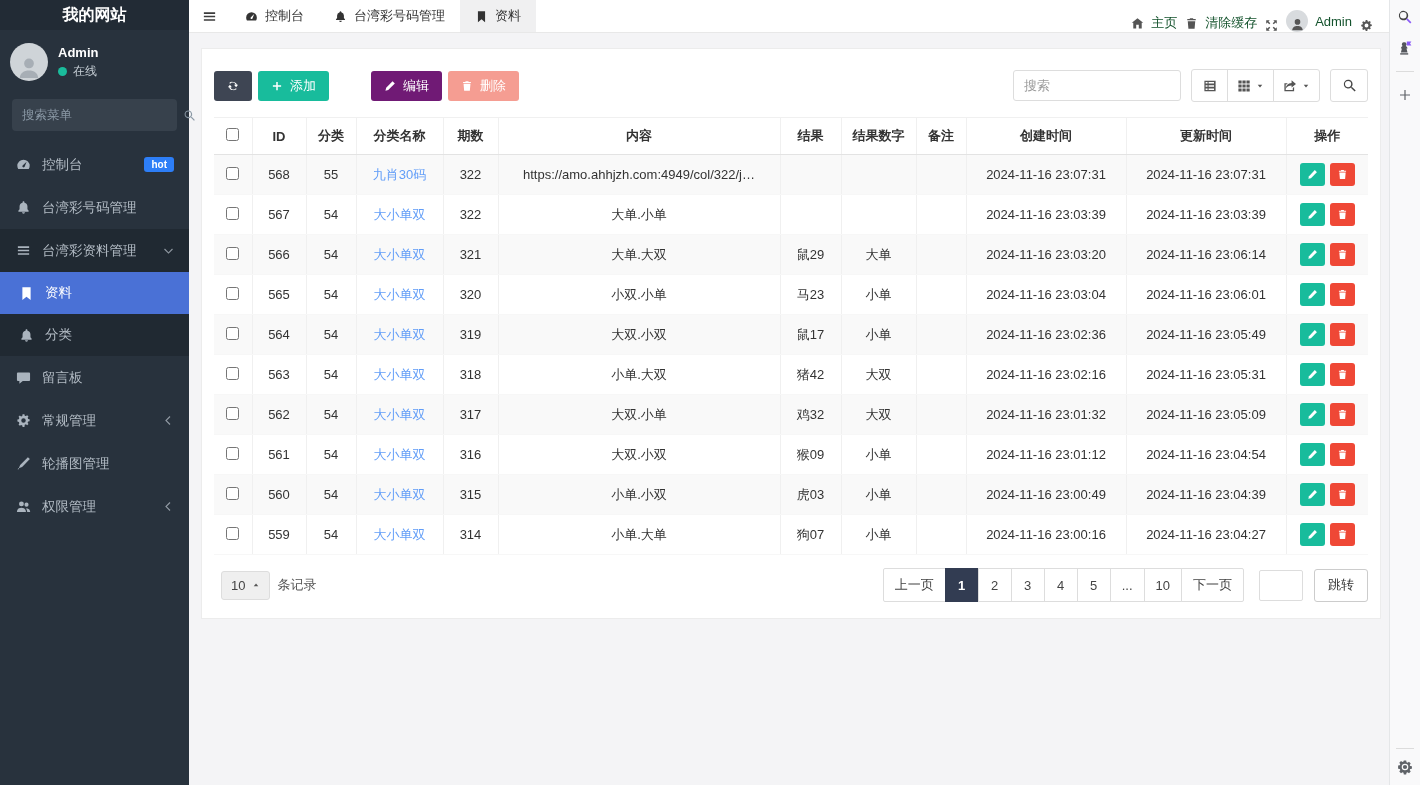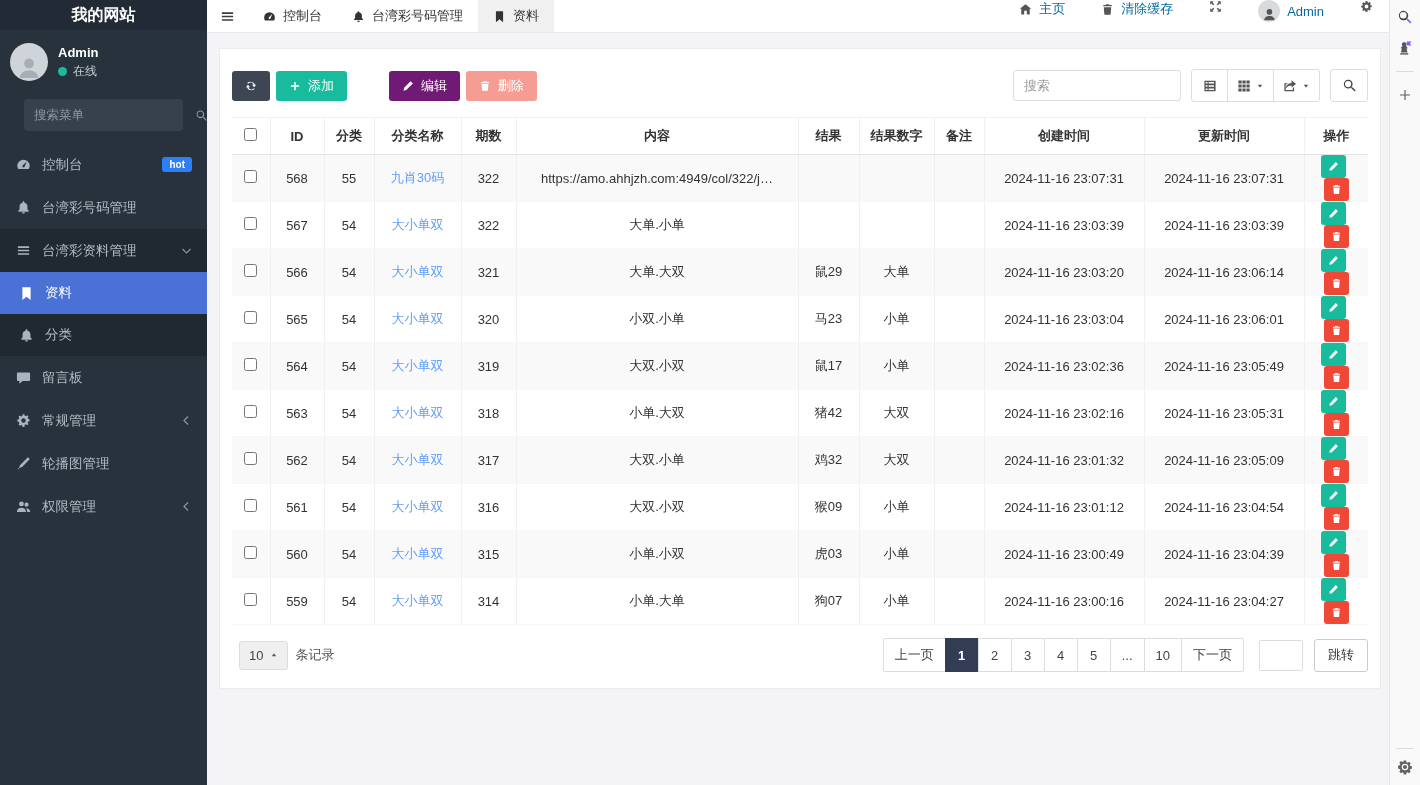--- a/index.html
+++ b/index.html
@@ -2,29 +2,29 @@
 <html><head>
 <meta charset="utf-8">
 <style>
   * { box-sizing: border-box; margin: 0; padding: 0; }
   html,body { width:1420px; height:785px; overflow:hidden; }
   body { display:flex; font-family:"Liberation Sans","DejaVu Sans",sans-serif; background:#f4f4f6; font-size:13px; color:#333; }
   svg { display:block; }
   .icon svg, [data-icon] svg { width:15px; height:15px; fill:currentColor; }
 
   
-  .sidebar { width:207px; flex-shrink:0; background:#28323d; color:#b3bcc5; display:flex; flex-direction:column; }
+  .sidebar { width:189px; flex-shrink:0; background:#28323d; color:#b3bcc5; display:flex; flex-direction:column; }
   .brand { height:30px; display:flex; align-items:center; justify-content:center; color:#fff; font-size:16px; font-weight:bold; background:#222b35; }
   .user-panel { display:flex; align-items:center; gap:10px; padding:13px 10px 14px; }
   .avatar { width:38px; height:38px; border-radius:50%; background:#cfd4d8; color:#a7aeb5; display:flex; align-items:flex-end; justify-content:center; overflow:hidden; }
   .avatar svg { width:26px; height:26px; }
   .user-name { color:#fff; font-weight:bold; font-size:13px; margin-bottom:3px; }
   .user-status { font-size:12px; display:flex; align-items:center; gap:6px; color:#c7cfd6; }
   .status-dot { width:9px; height:9px; border-radius:50%; background:#1abc9c; }
-  .menu-search { margin:4px 24px 12px; background:#37414c; border-radius:4px; display:flex; align-items:center; height:30px; padding:16px 10px; color:#8b99a6; }
+  .menu-search { margin:4px 12px 12px; background:#37414c; border-radius:4px; display:flex; align-items:center; height:30px; padding:16px 10px; color:#8b99a6; }
   .menu-search input { flex:1; background:transparent; border:none; outline:none; color:#d6dde3; font-size:12.5px; font-family:inherit; }
   .menu-search input::placeholder { color:#8b99a6; }
   .menu-search svg { width:13px; height:13px; fill:#8b99a6; }
   .nav-item { height:43px; display:flex; align-items:center; gap:11px; padding:0 15px; font-size:13.5px; cursor:pointer; }
   .nav-item .lbl { flex:0 1 auto; }
   .nav-item .icon { width:16px; display:flex; justify-content:center; color:#aab4be; }
   .badge-hot { margin-left:auto; background:#2d7ef7; color:#fff; font-size:10px; font-weight:bold; padding:2px 7px; border-radius:3px; }
   .chev { margin-left:auto; opacity:.75; }
   .chev svg { width:11px; height:11px; }
   .group-open { background:#202932; }
@@ -33,21 +33,21 @@
   .nav-item.active .icon { color:#fff; }
 
   
   .main { flex:1; min-width:0; display:flex; flex-direction:column; }
   .navbar { height:33px; background:#fff; border-bottom:1px solid #e8e8e8; display:flex; align-items:stretch; flex-shrink:0; }
   .hamburger { display:flex; align-items:center; padding:0 13px; color:#3c3c3c; cursor:pointer; }
   .nav-tab { display:flex; align-items:center; gap:7px; padding:0 15px; color:#333; cursor:pointer; }
   .nav-tab .icon { color:#333; display:flex; }
   .nav-tab .icon svg { width:13px; height:13px; }
   .nav-tab.active { background:#f0f0f1; }
-  .navbar-right { margin-left:auto; display:flex; align-items:flex-start; gap:36px; padding-right:16px; color:#0369a1; }
+  .navbar-right { margin-left:auto; display:flex; align-items:flex-end; gap:8px; padding-right:16px; color:#14532d; }
   .nav-action { display:flex; align-items:center; gap:7px; cursor:pointer; }
   .nav-action svg { width:13px; height:13px; fill:#555; }
   .nav-avatar { width:22px; height:22px; border-radius:50%; background:#d8dbde; color:#eef0f1; display:flex; align-items:flex-end; justify-content:center; overflow:hidden; }
   .nav-avatar svg { width:15px; height:15px; }
 
   .content { flex:1; }
   .card { background:#fff; border:1px solid #ececec; margin:15px 8px 0 12px; padding:20px 12px 16px; min-height:546px; }
 
   
   .toolbar { display:flex; align-items:center; }

